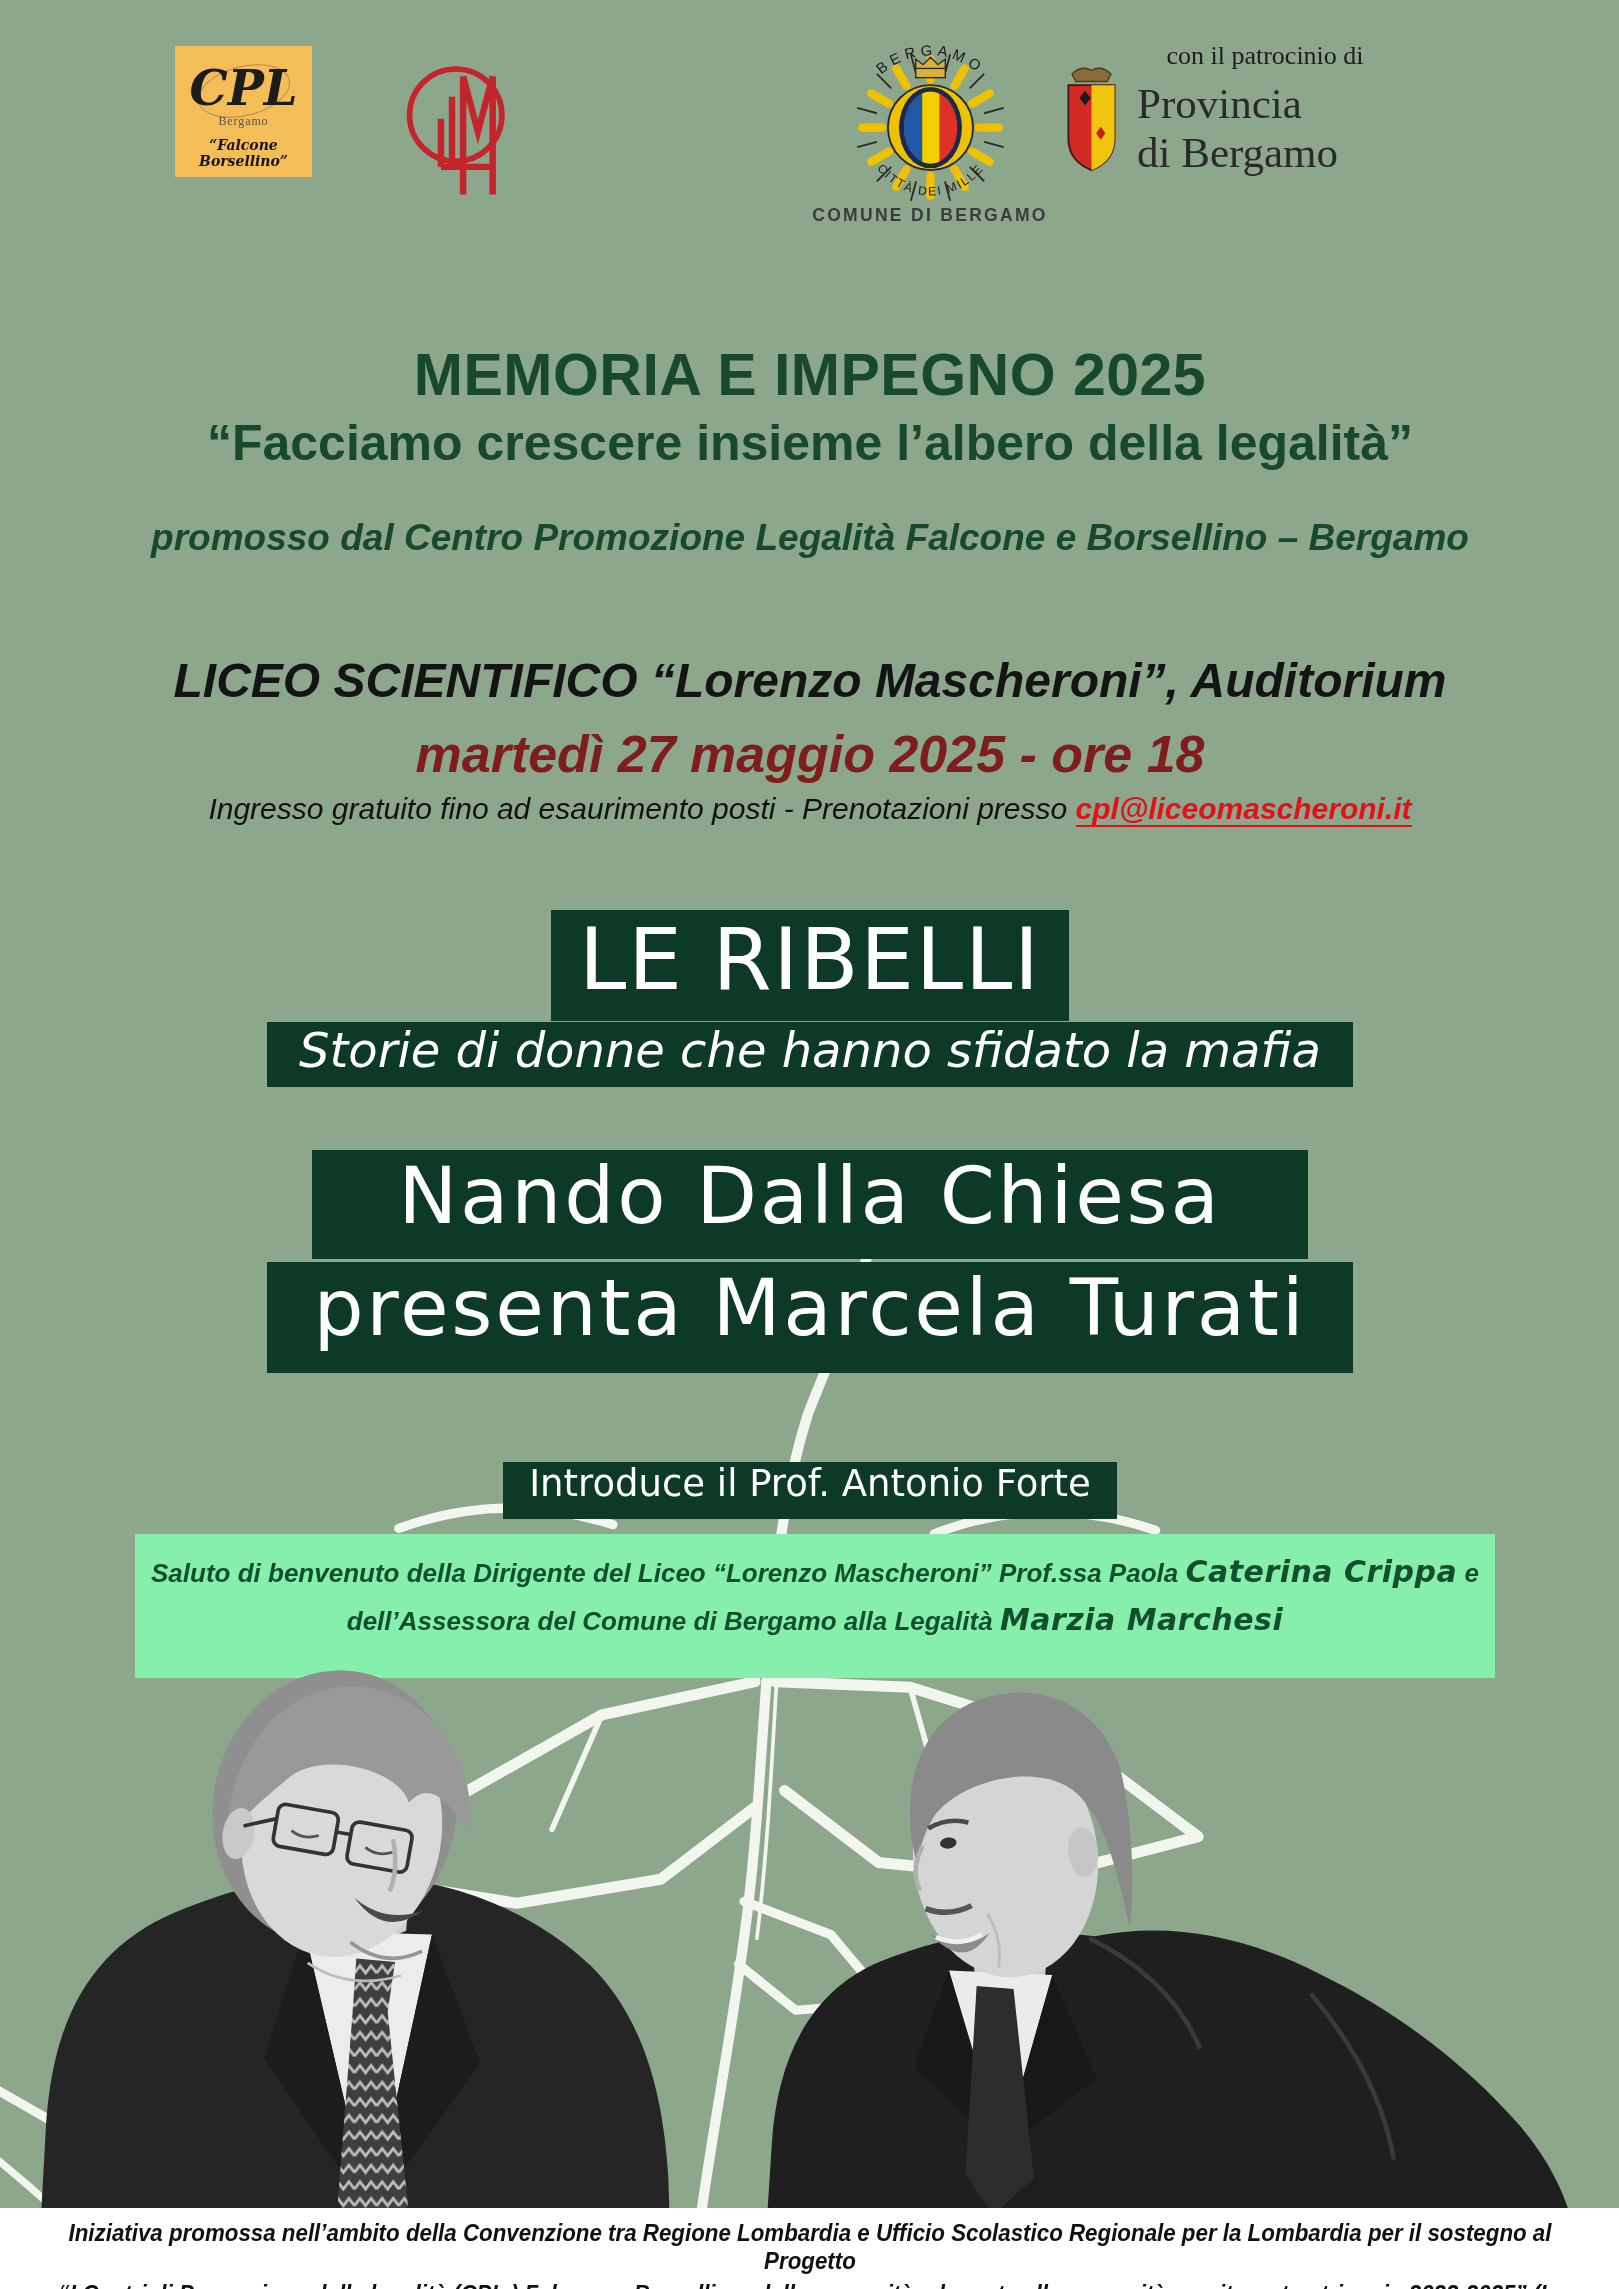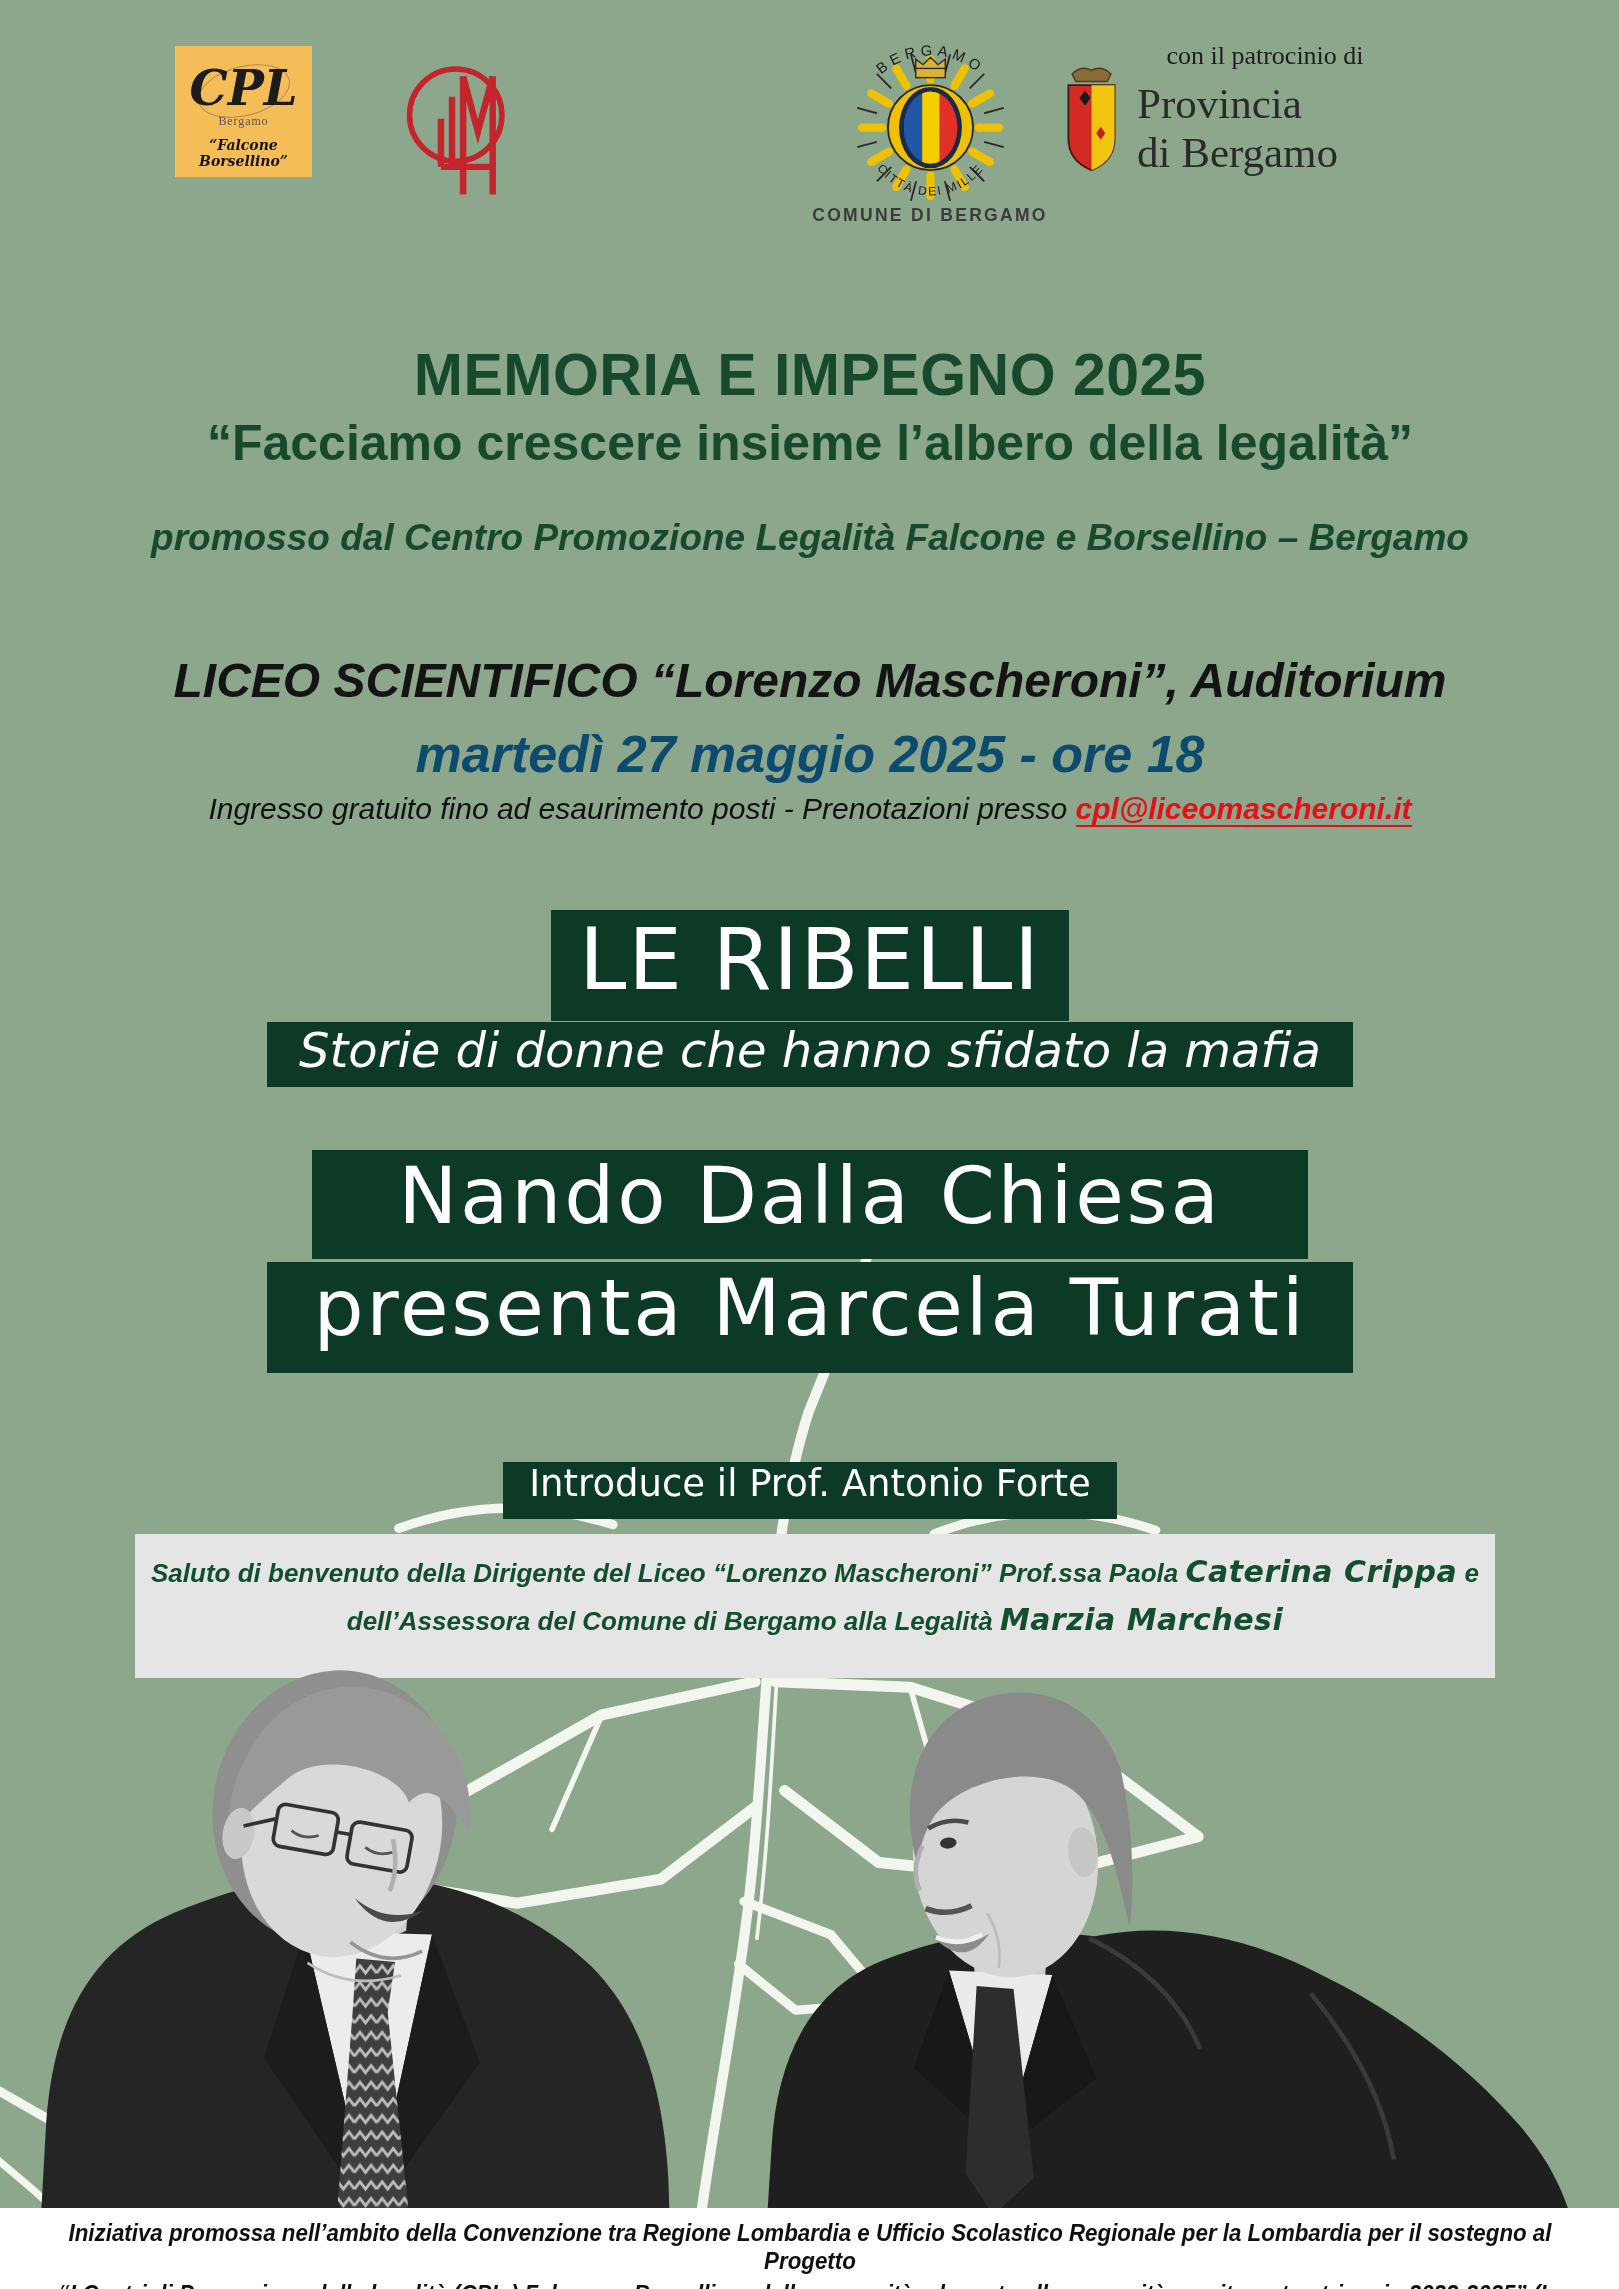--- a/index.html
+++ b/index.html
@@ -24,37 +24,37 @@
     font:400 26px "Liberation Serif",serif;color:#1d1d1d;z-index:2;}
   .prov-shield{position:absolute;left:1061px;top:61px;z-index:2;}
   .prov-name{position:absolute;left:1137px;top:79px;font:400 43px "Liberation Serif",serif;
     color:#2a2a2a;line-height:49px;z-index:2;}
   
   .ctr{position:absolute;left:0;width:100%;text-align:center;z-index:2;}
   .title{top:341px;font:700 59px "Liberation Sans",sans-serif;color:#17492d;letter-spacing:0.5px;}
   .subtitle{top:414px;font:700 50px "Liberation Sans",sans-serif;color:#17492d;}
   .promoter{top:517px;font:italic 700 37px "Liberation Sans",sans-serif;color:#17492d;}
   .venue{top:653px;font:italic 700 48px "Liberation Sans",sans-serif;color:#141414;}
-  .datetime{top:724px;font:italic 700 52px "Liberation Sans",sans-serif;color:#0c4a6e;}
+  .datetime{top:724px;font:italic 700 52px "Liberation Sans",sans-serif;color:#7f1d1d;}
   .admission{top:792px;font:italic 400 30px "Liberation Sans",sans-serif;color:#111;}
   .email-link{font-weight:700;color:#e31117;text-decoration:none;border-bottom:2.8px solid #e31117;cursor:pointer;}
   
   .gbox{display:inline-block;background:#0c3a27;color:#fff;vertical-align:top;}
   .show-title-row{top:910px;}
   .show-title{height:111px;line-height:113px;padding:0 28px;font:400 85px "DejaVu Sans",sans-serif;letter-spacing:1.8px;}
   .show-sub-row{top:1022px;}
   .show-sub{height:65px;line-height:65px;padding:0 32px;font:italic 400 48px "DejaVu Sans",sans-serif;}
   .speaker1-row{top:1150px;}
   .speaker1{height:109px;line-height:111px;padding:0 86px;font:400 79px "DejaVu Sans",sans-serif;letter-spacing:2.8px;}
   .speaker2-row{top:1262px;}
   .speaker2{height:111px;line-height:113px;padding:0 46px;font:400 79px "DejaVu Sans",sans-serif;letter-spacing:2.8px;}
   .moderator-row{top:1462px;}
   .moderator{height:57px;line-height:58px;padding:0 26px;font:400 37px "DejaVu Sans",sans-serif;}
   
-  .welcome{position:absolute;left:135px;top:1534px;width:1360px;height:144px;background:#e5e5e5;z-index:3;
+  .welcome{position:absolute;left:135px;top:1534px;width:1360px;height:144px;background:#86efac;z-index:3;
     text-align:center;color:#134f2e;}
   .welcome .l1{margin-top:20px;}
   .welcome .l2{margin-top:13px;}
   .w-txt{font:italic 700 26px "Liberation Sans",sans-serif;}
   .w-name{font:italic 700 30px "DejaVu Sans",sans-serif;letter-spacing:0.5px;}
   
   .footer{position:absolute;left:0;top:2208px;width:100%;height:82px;background:#ffffff;z-index:5;
     text-align:center;color:#101010;}
   .footer-inner{transform:scaleX(.93);transform-origin:center;}
   .footer .f1{padding-top:11px;font:italic 700 24px "Liberation Sans",sans-serif;}

